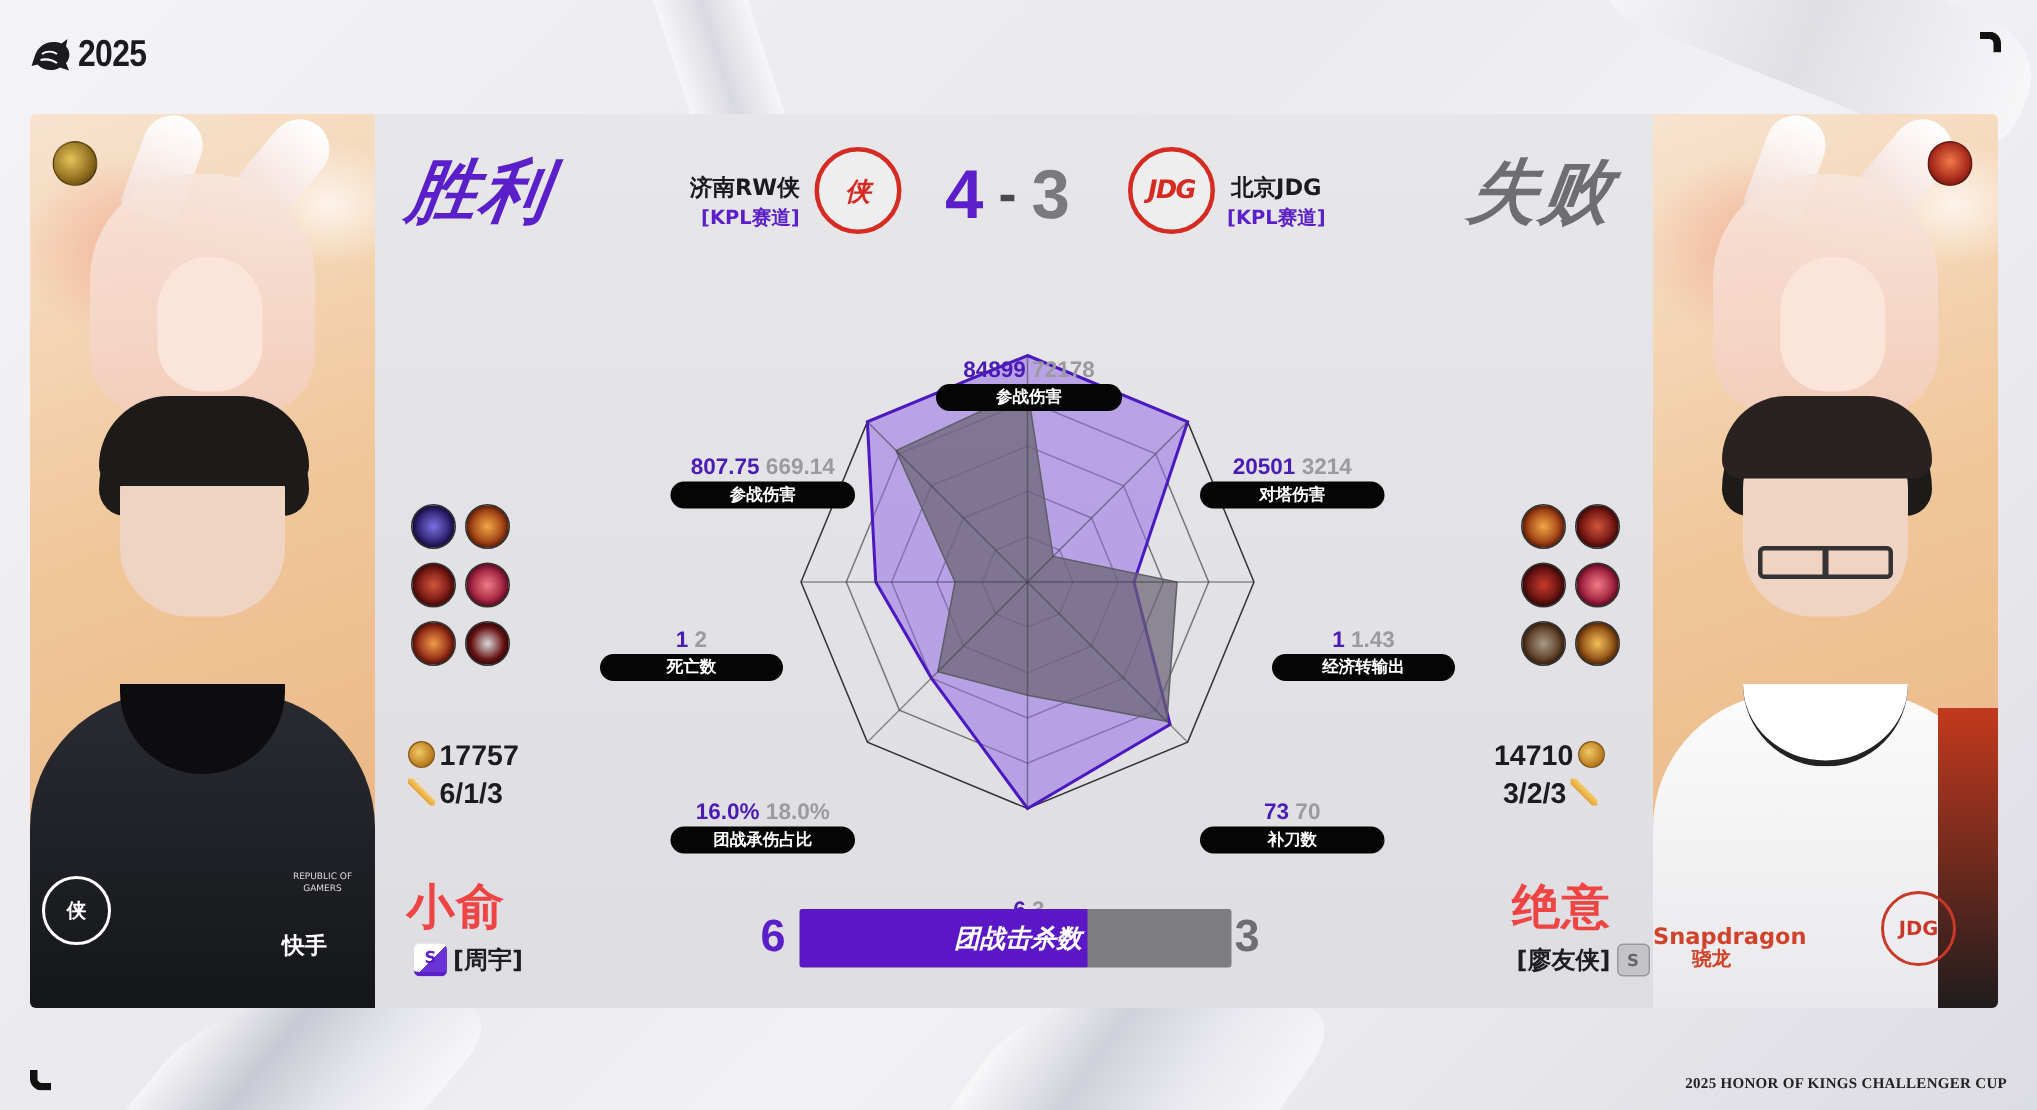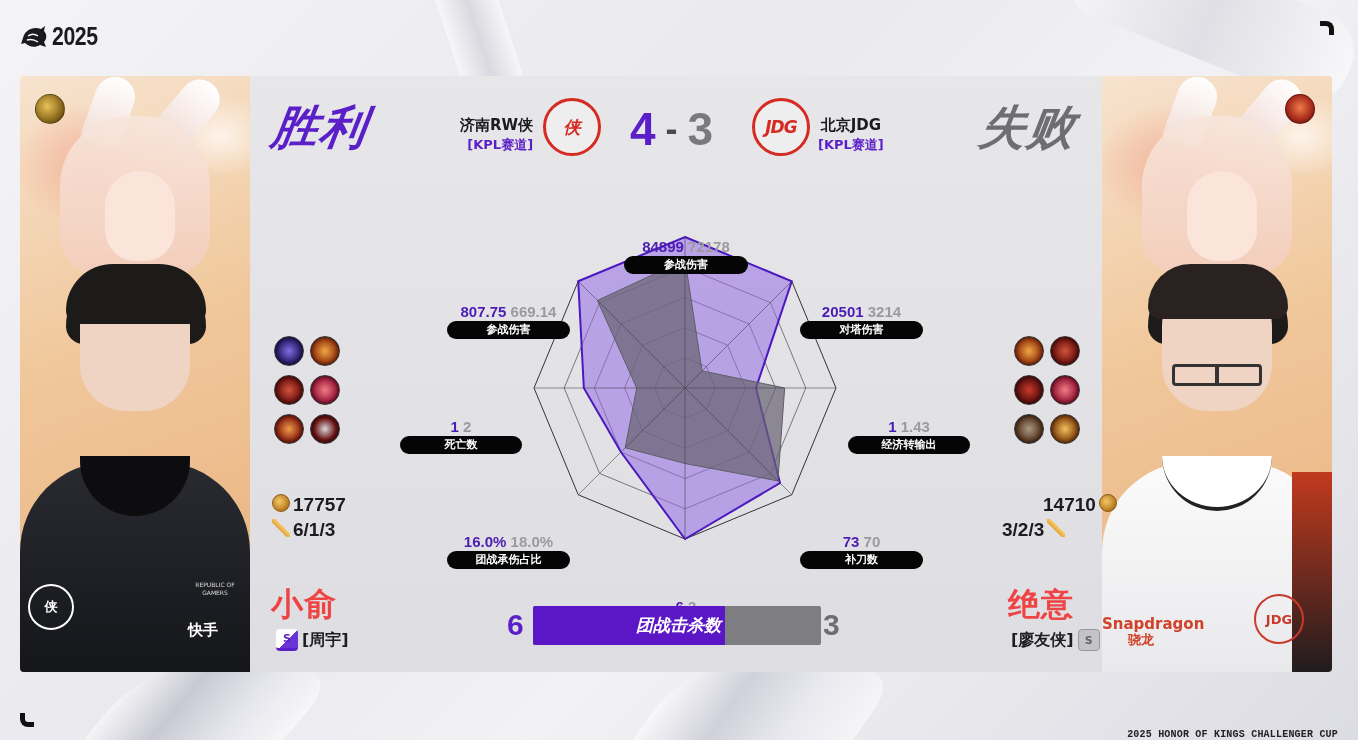--- a/index.html
+++ b/index.html
@@ -15,21 +15,21 @@
   .r2 { left: 640px; top: 670px; width: 220px; height: 120px; background: linear-gradient(90deg,#fff,#b9b9c8,#e6e6ee,#fff); transform: skewX(-35deg); }
   .r3 { left: 100px; top: 670px; width: 200px; height: 100px; background: linear-gradient(90deg,#fff,#aeaebd,#e0e0ea,#fff); transform: skewX(-40deg); }
   .r4 { left: 1060px; top: -30px; width: 300px; height: 90px; background: linear-gradient(90deg,#fff,#d0d0d8,#fff); transform: rotate(22deg); }
 
   .logo-2025 { position: absolute; left: 20px; top: 22px; display: flex; align-items: center; gap: 4px; }
   .logo-2025 .dragon { width: 28px; height: 26px; }
   .logo-2025 .year { font-family: "Liberation Sans", sans-serif; font-weight: 700; font-size: 25px; color: #1b1b1f; letter-spacing: -0.5px; transform: scaleX(.85); transform-origin: left; }
   .corner { position: absolute; width: 14px; height: 14px; }
   .corner.tr { right: 24px; top: 21px; border-top: 5px solid #111; border-right: 5px solid #111; border-top-right-radius: 8px; }
   .corner.bl { left: 20px; bottom: 13px; border-bottom: 5px solid #111; border-left: 5px solid #111; border-bottom-left-radius: 8px; }
-  .footer-title { position: absolute; right: 20px; bottom: 0; font-family: Liberation Mono, monospace; font-weight: 700; font-size: 10px; color: #222; letter-spacing: .2px; margin-top: 36px; }
+  .footer-title { position: absolute; right: 20px; bottom: 12px; font-family: Liberation Serif, serif; font-weight: 700; font-size: 10px; color: #222; letter-spacing: .2px; margin-top: 36px; }
 
   
   .card { position: absolute; left: 250px; top: 76px; width: 852px; height: 596px; background: linear-gradient(180deg,#e7e7ea 0%, #dedee2 100%); }
   .player-panel { position: absolute; top: 76px; width: 230px; height: 596px; overflow: hidden; }
   .player-panel.left { left: 20px; border-radius: 4px 0 0 4px; }
   .player-panel.right { left: 1102px; border-radius: 0 4px 4px 0; padding-left: 22px; }
   .hero-art { position: absolute; inset: 0; background:
       radial-gradient(ellipse 60px 80px at 120px 140px, #f6d8c8 0%, #f2c7b0 50%, transparent 70%),
       radial-gradient(ellipse 110px 90px at 70px 90px, #f2b49c 0%, transparent 70%),
       radial-gradient(ellipse 80px 60px at 200px 60px, #fdf3ea 0%, transparent 70%),
@@ -87,21 +87,21 @@
   
   .items { position: absolute; top: 336px; display: grid; grid-template-columns: 30px 30px; column-gap: 6px; row-gap: 9px; }
   .items.left { left: 274px; }
   .items.right { left: 1014px; }
   .item { width: 30px; height: 30px; border-radius: 50%; border: 1px solid #333; box-shadow: inset 0 0 4px rgba(0,0,0,.6); }
   .gold-row, .kda-row { position: absolute; display: flex; align-items: flex-start; gap: 3px; font-family: "Liberation Sans", sans-serif; font-weight: 700; font-size: 19px; color: #1c1c20; }
   .coin { width: 18px; height: 18px; border-radius: 50%; background: radial-gradient(circle at 40% 40%, #f4c867, #b67a1c 70%, #6c4510); border: 1px solid #8a5a15; display: inline-block; }
   .sword { width: 18px; height: 18px; display: inline-block; background: linear-gradient(45deg, transparent 40%, #e2a43b 40%, #f6cc6a 60%, transparent 60%); }
   .gold-row.left { left: 272px; top: 494px; }
   .kda-row.left { left: 272px; top: 519px; }
-  .gold-row.right { left: 1043px; top: 494px; }
+  .gold-row.right { left: 996px; top: 494px; }
   .kda-row.right { left: 1002px; top: 519px; }
   .player-name { position: absolute; top: 583px; font-size: 32px; font-weight: 900; color: #ef4444; letter-spacing: 1px; }
   .player-name.left { left: 271px; }
   .player-name.right { left: 1008px; }
   .real-name { position: absolute; top: 629px; display: flex; align-items: center; gap: 4px; font-size: 16px; color: #1e1e22; font-weight: 700; }
   .real-name.left { left: 276px; }
   .real-name.right { left: 983px; margin-left: 28px; }
   .role-badge { width: 22px; height: 22px; border-radius: 4px; display: inline-flex; align-items: center; justify-content: center; font-size: 11px; font-weight: 900; }
   .left .role-badge { background: linear-gradient(135deg,#fff 55%, #6a34d6 55%); color: #5a1fc8; border-bottom: 3px solid #5a1fc8; }
   .right .role-badge { background: #c4c4c8; color: #666; border: 1px solid #999; }

